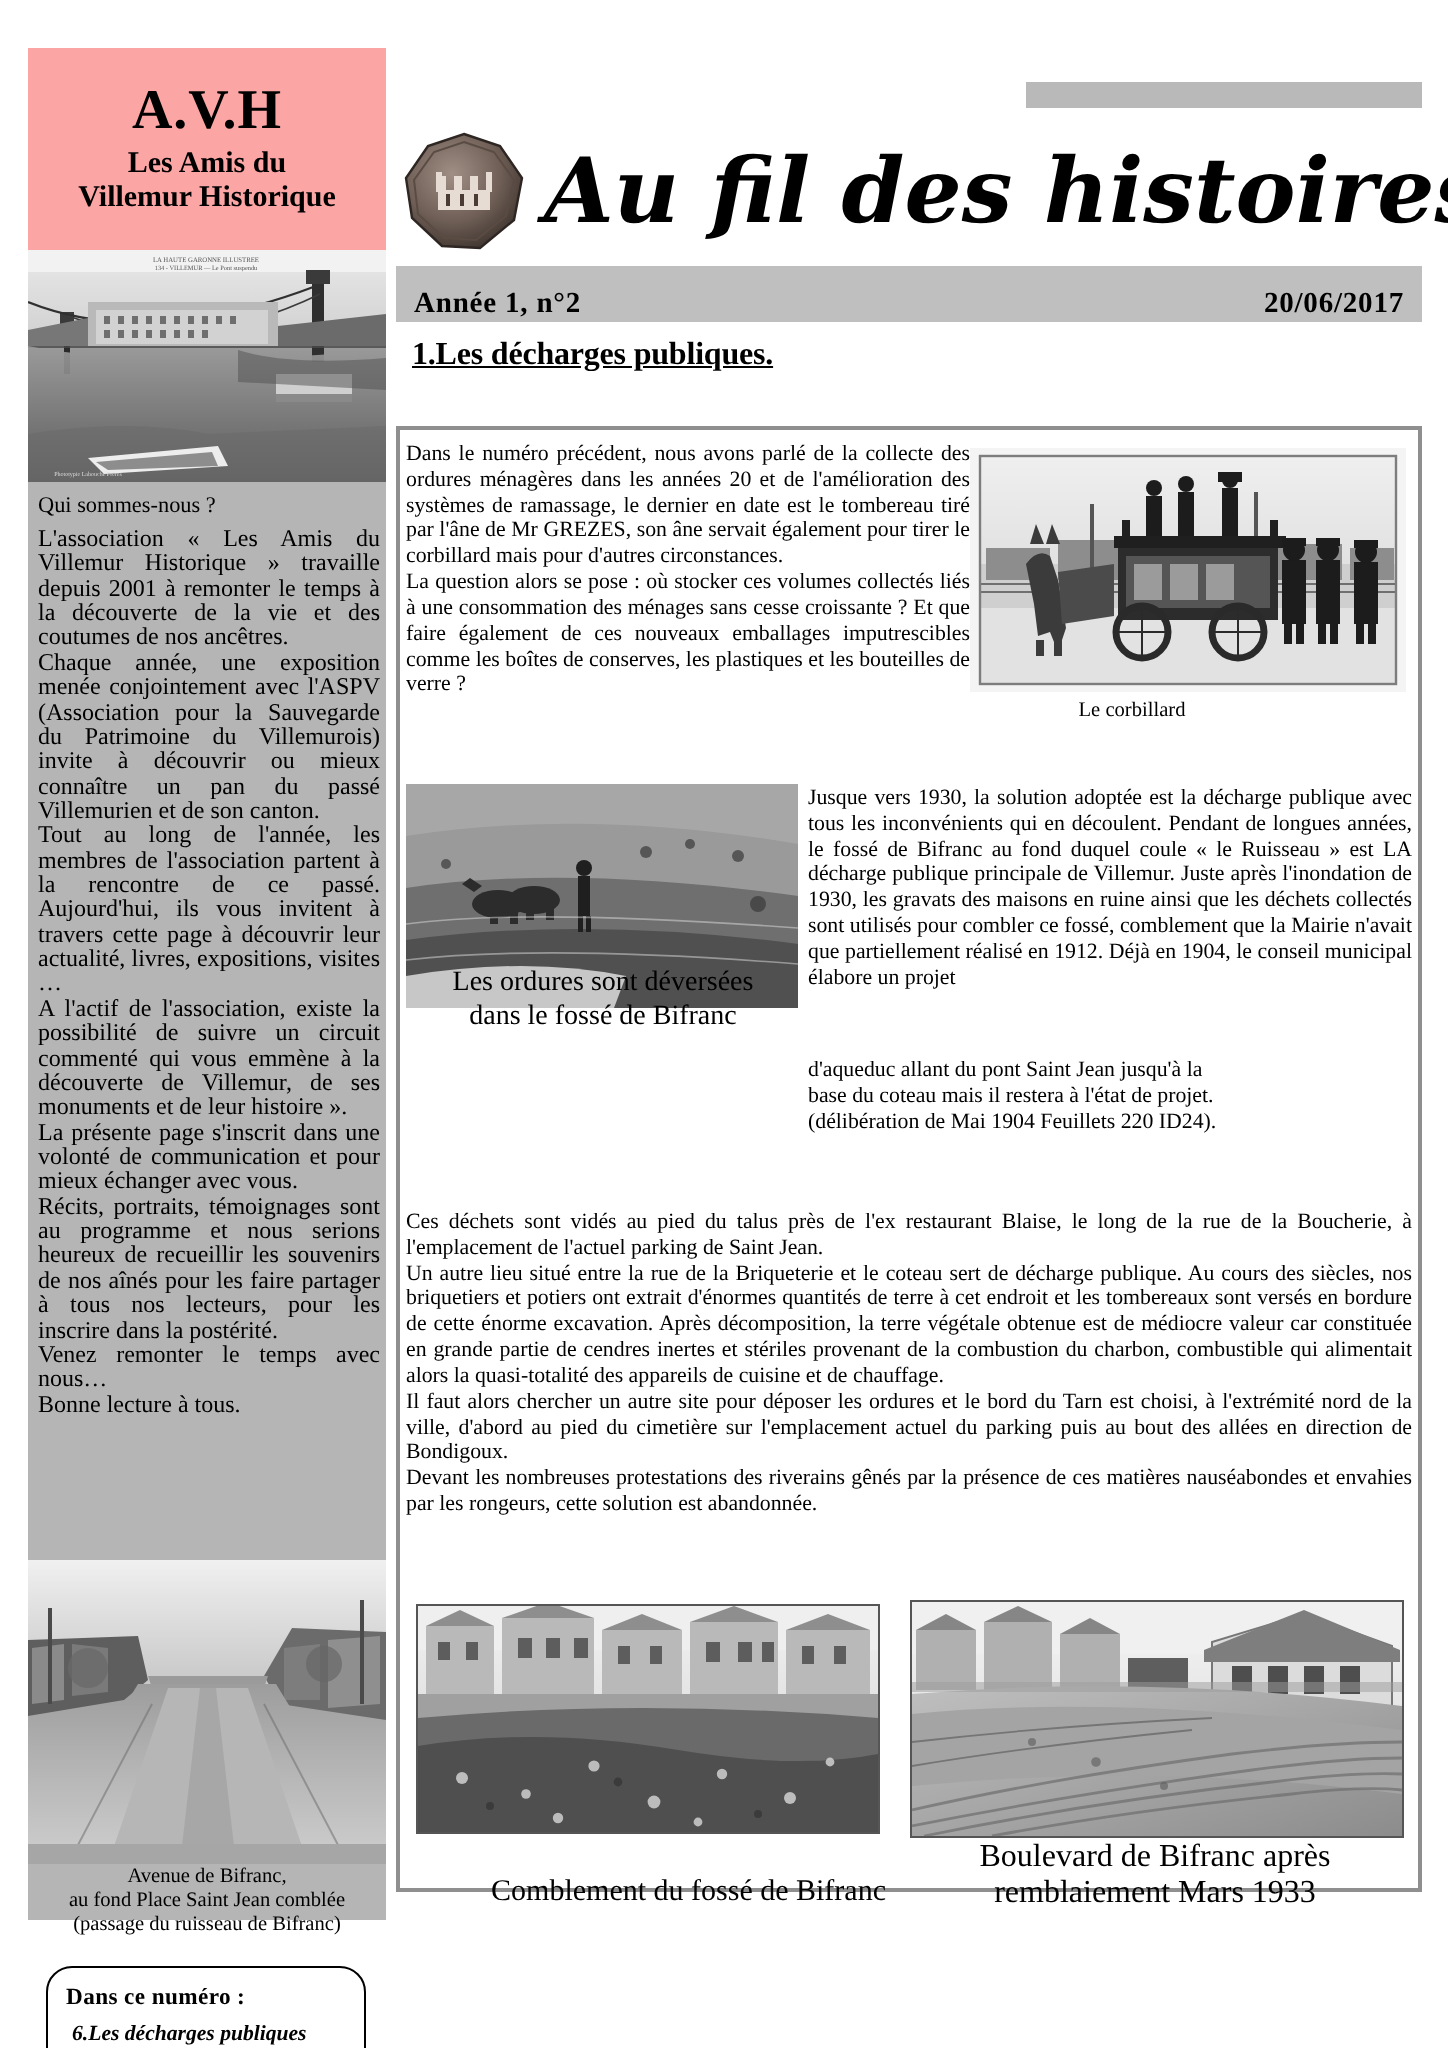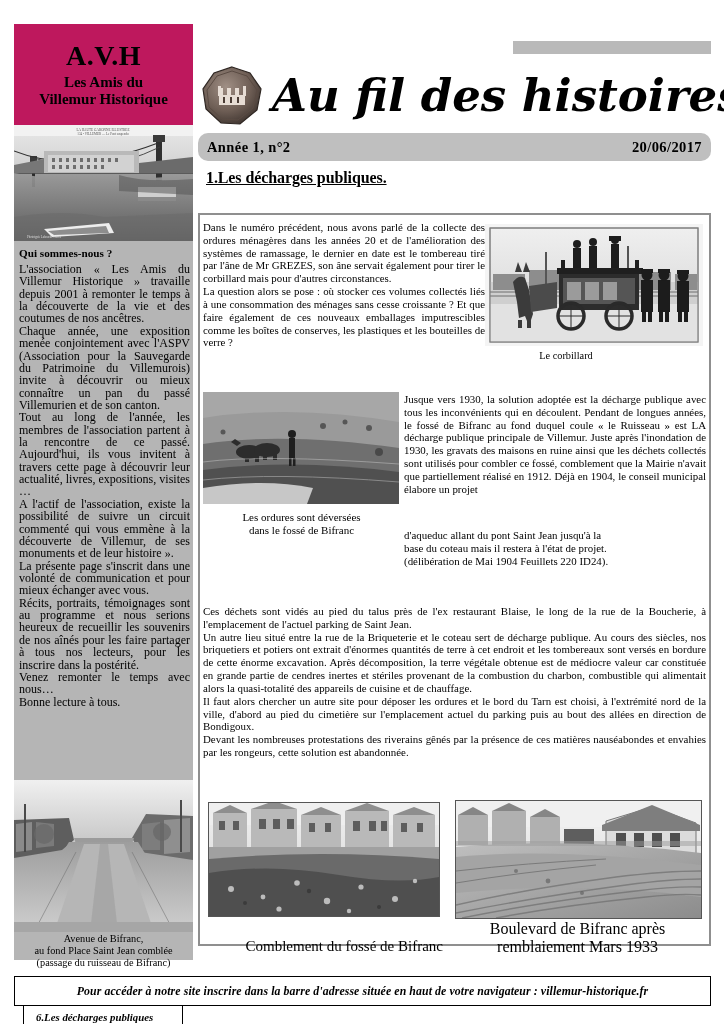--- a/index.html
+++ b/index.html
@@ -10,32 +10,32 @@
     -webkit-font-smoothing:antialiased;
   }
   .page{position:relative;width:724px;height:1024px;background:#fff;}
 
   
   .top-strip{position:absolute;left:513px;top:41px;width:198px;height:13px;background:#b9b9b9;}
 
   
   .masthead{
     position:absolute;left:14px;top:24px;width:179px;height:101px;
-    background:#be185d;
+    background:#fca5a5;
     display:flex;flex-direction:column;align-items:center;justify-content:center;
     text-align:center;
   }
   .avh{font-size:28px;font-weight:bold;letter-spacing:.5px;line-height:1.05;margin:0 0 4px 0;}
   .avh-sub{font-size:15px;font-weight:bold;line-height:1.12;}
 
   
   .sidebar{position:absolute;left:14px;top:125px;width:179px;height:835px;background:#b5b5b5;}
   .photo{background:#6f6f6f;position:relative;overflow:hidden;}
   .ph-top{position:absolute;left:0;top:0;width:179px;height:116px;}
-  .qsn{position:absolute;left:5px;top:122px;width:172px;font-size:11.2px;font-weight:bold;}
+  .qsn{position:absolute;left:5px;top:122px;width:172px;font-size:11.2px;font-weight:normal;}
   .side-text{
     position:absolute;left:5px;top:138px;width:171px;
     font-size:12px;line-height:1.03;text-align:justify;
     white-space:pre-line;
     hyphens:none;
   }
   .ph-bot{position:absolute;left:0px;top:655px;width:179px;height:152px;}
   .cap-side{
     position:absolute;left:4px;top:808px;width:171px;
     text-align:center;font-size:10.3px;line-height:1.18;white-space:pre-line;
@@ -52,22 +52,22 @@
   }
   .coin svg{display:block;}
   .title-main{
     position:absolute;left:272px;top:61px;width:440px;height:72px;
     font-family:"DejaVu Serif", serif;
     font-style:italic;font-weight:bold;font-size:45px;
     letter-spacing:0px;line-height:70px;white-space:nowrap;
   }
   .band{
     position:absolute;left:198px;top:133px;width:513px;height:28px;background:#bfbfbf;
-    display:flex;align-items:center;justify-content:space-between;
-    padding:0 9px;box-sizing:border-box;border-radius:10px;
+    display:flex;align-items:flex-end;justify-content:space-between;
+    padding:0 9px;box-sizing:border-box;
   }
   .band span{font-size:14.5px;font-weight:bold;font-family:"Liberation Serif",serif;letter-spacing:.4px;}
 
   
   .art-title{
     position:absolute;left:206px;top:169px;
     font-size:16px;font-weight:bold;text-decoration:underline;
     letter-spacing:-.1px;
   }
   .art-box{
@@ -78,21 +78,21 @@
   .body-text{font-size:10.9px;line-height:1.175;text-align:justify;white-space:pre-line;}
 
   
   .p-top-left{position:absolute;left:203px;top:221px;width:282px;}
   
   .im-corb{position:absolute;left:485px;top:224px;width:218px;height:122px;}
   .cap-corb{position:absolute;left:457px;top:350px;width:218px;text-align:center;font-size:10.3px;}
 
   
   .im-ord{position:absolute;left:203px;top:392px;width:196px;height:112px;}
-  .cap-ord{position:absolute;left:199px;top:511px;width:205px;text-align:center;font-size:11px;line-height:1.2;white-space:pre-line;}
+  .cap-ord{position:absolute;left:199px;top:484px;width:205px;text-align:center;font-size:14px;line-height:1.2;white-space:pre-line;}
 
   
   .p-mid-right{position:absolute;left:404px;top:393px;width:302px;}
 
   
   .p-indent{position:absolute;left:404px;top:529px;width:302px;font-size:10.9px;line-height:1.175;white-space:pre-line;}
 
   
   .p-full{position:absolute;left:203px;top:605px;width:503px;}
 
@@ -548,17 +548,14 @@
         <circle cx="60" cy="70" r="2"></circle>
           <circle cx="92" cy="80" r="2.4"></circle>
           <circle cx="126" cy="92" r="2"></circle>
       </g>
     </svg>
   </div>
 
   <div class="cap-b1">Comblement du fossé de Bifranc</div>
   <div class="cap-b2">Boulevard de Bifranc après remblaiement Mars 1933</div>
 
-  <div class="footer">
-    <span>Pour accéder à notre site inscrire dans la barre d'adresse située en haut de votre navigateur : villemur-historique.fr</span>
-  </div>
 
 </div>
 
 </body></html>

